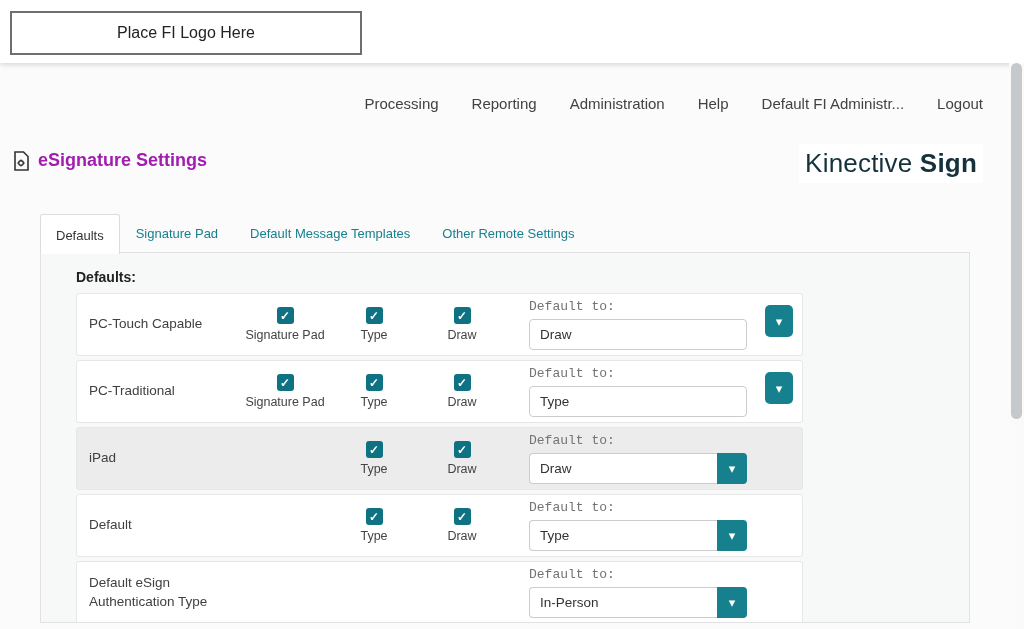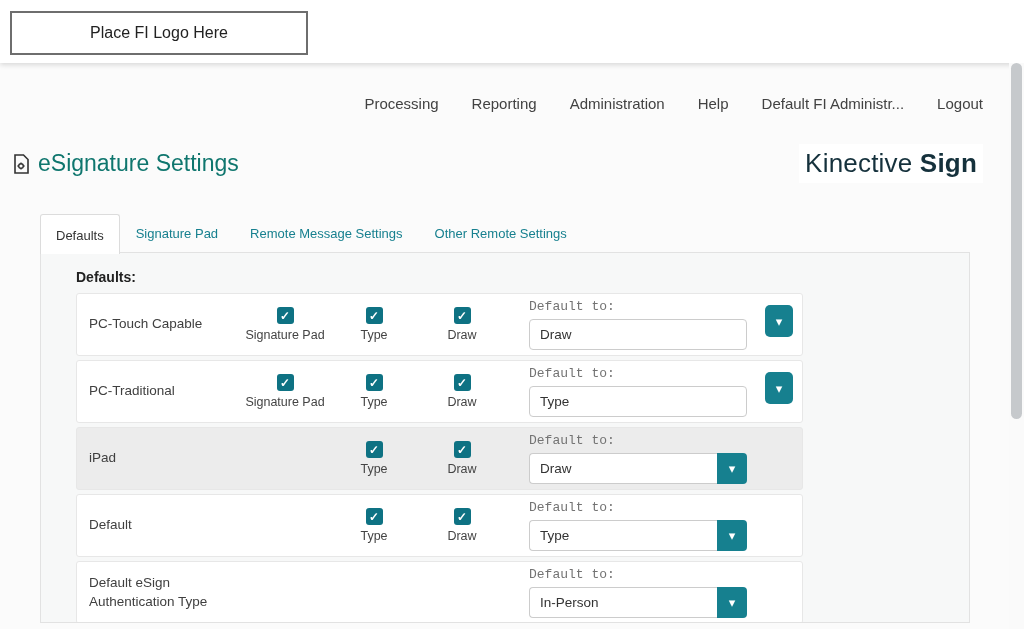--- a/index.html
+++ b/index.html
@@ -10,36 +10,36 @@
     position:relative;
     color:#333;
   }
 
   
   .topbar {
     position:absolute; top:0; left:0; width:1024px; height:63px;
     background:#fff; box-shadow:0 2px 5px rgba(0,0,0,0.14); z-index:6;
   }
   .logo-box {
-    position:absolute; left:10px; top:11px; width:298px; height:44px;
+    position:absolute; left:10px; top:11px; width:352px; height:44px;
     background:#fff; border:2px solid #6e6e6e;
     display:flex; align-items:center; justify-content:center;
     font-size:16px; color:#222;
   }
 
   
   .topnav {
     position:absolute; top:95px; right:41px;
     display:flex; gap:33px; font-size:15px; color:#424242; z-index:2;
   }
   .topnav a { cursor:pointer; white-space:nowrap; }
 
   
   .title-row { position:absolute; top:150px; left:12px; display:flex; align-items:center; gap:8px; }
-  .title-row h1 { font-size:23px; font-weight:normal; color:#0f766e; }
+  .title-row h1 { font-size:18px; font-weight:bold; color:#a21caf; }
   .title-icon { display:flex; align-items:center; }
 
   
   .brand {
     position:absolute; top:144px; right:41px;
     background:#fff; padding:4px 6px;
     font-size:26px; color:#15313c; letter-spacing:0.2px;
   }
   .brand .bold { font-weight:bold; }
 
@@ -147,21 +147,21 @@
 </div>
 
 <div class="brand">
   <span>Kinective</span>
   <span class="bold">Sign</span>
 </div>
 
 <div class="tabs">
   <div class="tab active">Defaults</div>
   <div class="tab">Signature Pad</div>
-  <div class="tab">Remote Message Settings</div>
+  <div class="tab">Default Message Templates</div>
   <div class="tab">Other Remote Settings</div>
 </div>
 
 <div class="panel">
   <div class="panel-heading">Defaults:</div>
 
   <div class="rows">
 
     <div class="row">
       <div class="row-label">PC-Touch Capable</div>

